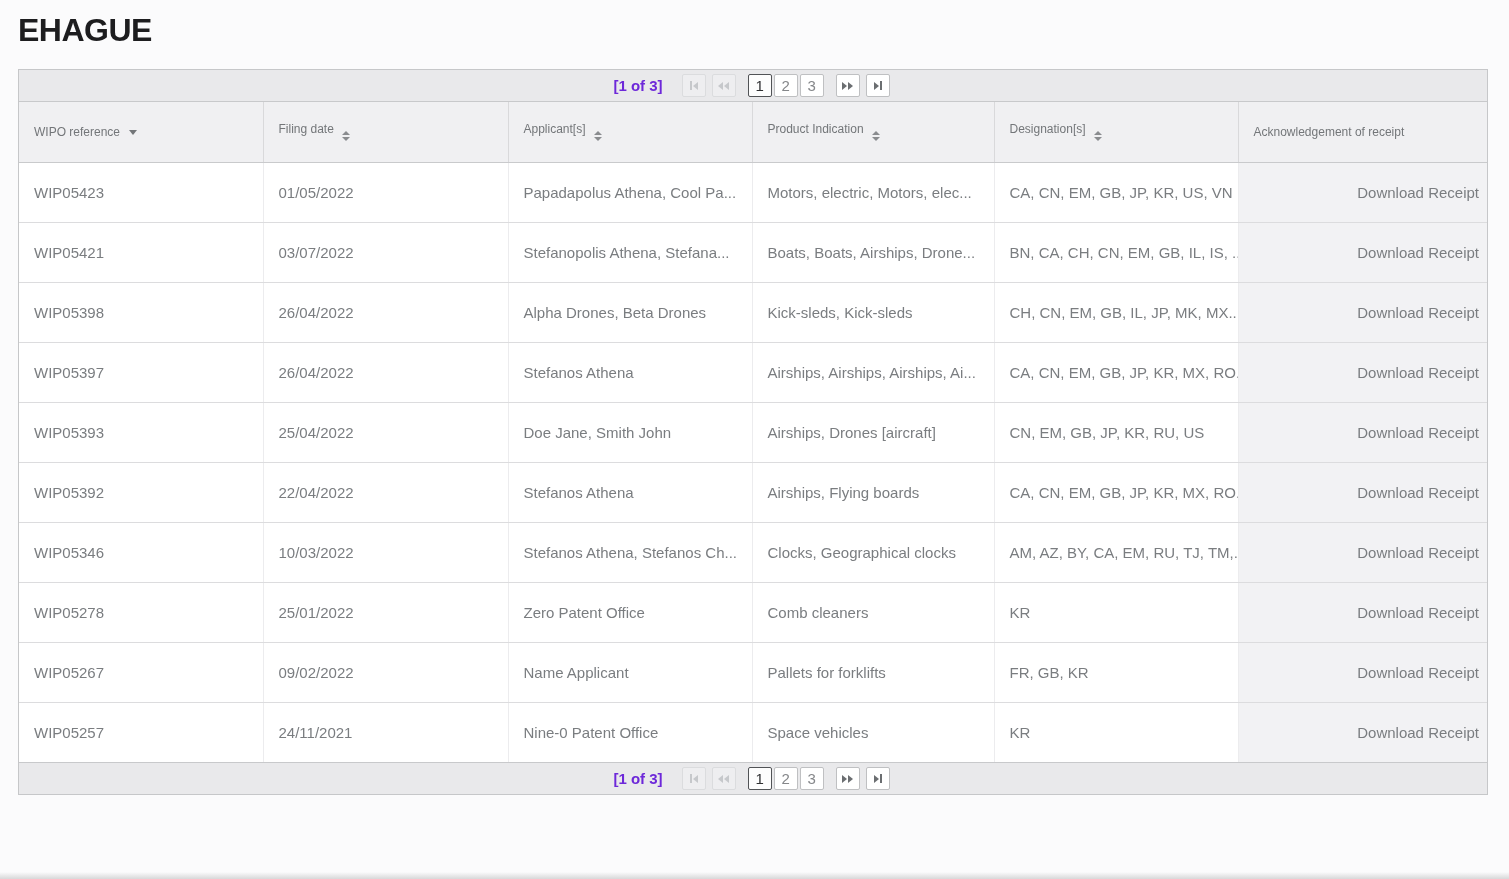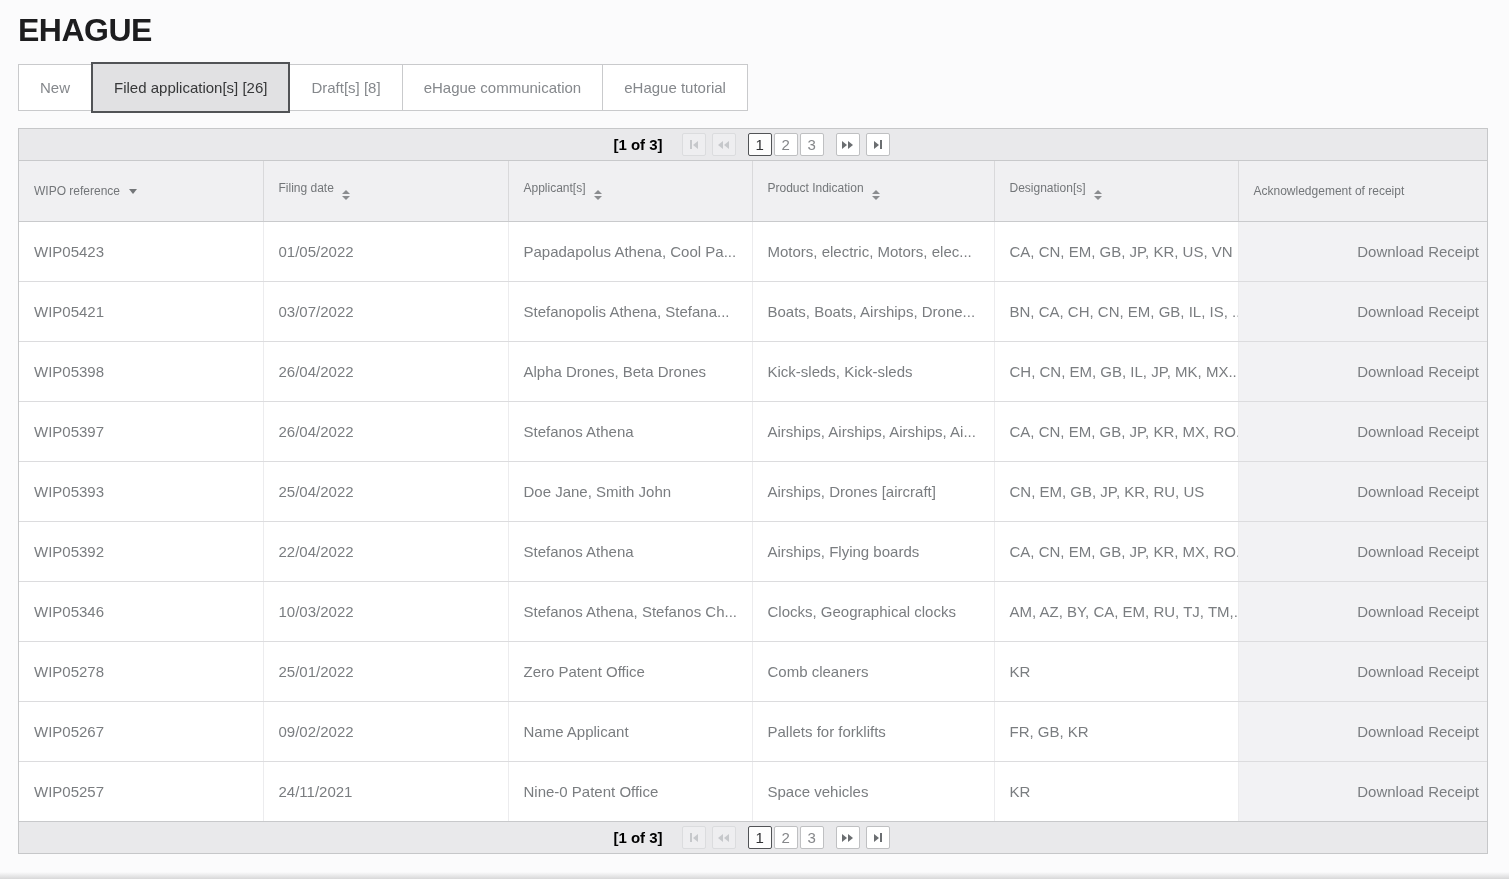--- a/index.html
+++ b/index.html
@@ -37,21 +37,21 @@
   
   .datatable { margin-top:15px; border:1px solid #c6c7c9; background:#fff; }
 
   
   .pagerbar {
     height:32px; background:#e9e9eb;
     display:flex; align-items:center; justify-content:center;
   }
   .pagerbar.top { border-bottom:1px solid #c8c9cb; }
   .pagerbar.bottom { border-top:1px solid #c8c9cb; }
-  .preport { font-size:15px; font-weight:700; color:#000000; margin-right:16px; }
+  .preport { font-size:15px; font-weight:700; color:#6d28d9; margin-right:16px; }
   .pbtn {
     height:23px; min-width:24px; padding:0;
     display:inline-flex; align-items:center; justify-content:center;
     background:#fff; border:1px solid #bfc0c2; border-radius:2px;
     color:#6b6e71; font-family:inherit; font-size:15px; cursor:pointer;
   }
   .pbtn.nav { margin:0 3px; }
   .pbtn.disabled { background:#eeeef0; border-color:#dbdcde; color:#c6c8cb; cursor:default; }
   .pages { display:inline-flex; gap:2px; margin:0 9px; }
   .pbtn.page { width:22px; color:#85878a; }
@@ -106,27 +106,20 @@
     pointer-events:none;
   }
 </style>
 </head>
 <body>
 
 <div class="wrap">
 
   <h1 class="page-title">EHAGUE</h1>
 
-  <div class="tabs">
-    <button class="tab">New</button>
-    <button class="tab active">Filed application[s] [26]</button>
-    <button class="tab">Draft[s] [8]</button>
-    <button class="tab">eHague communication</button>
-    <button class="tab">eHague tutorial</button>
-  </div>
 
   <div class="datatable">
 
     <div class="pagerbar top">
       <span class="preport">[1 of 3]</span>
       <button class="pbtn nav disabled">
         <span class="ico">
             <i class="vbar"></i>
             <i class="tl"></i>
           </span>

